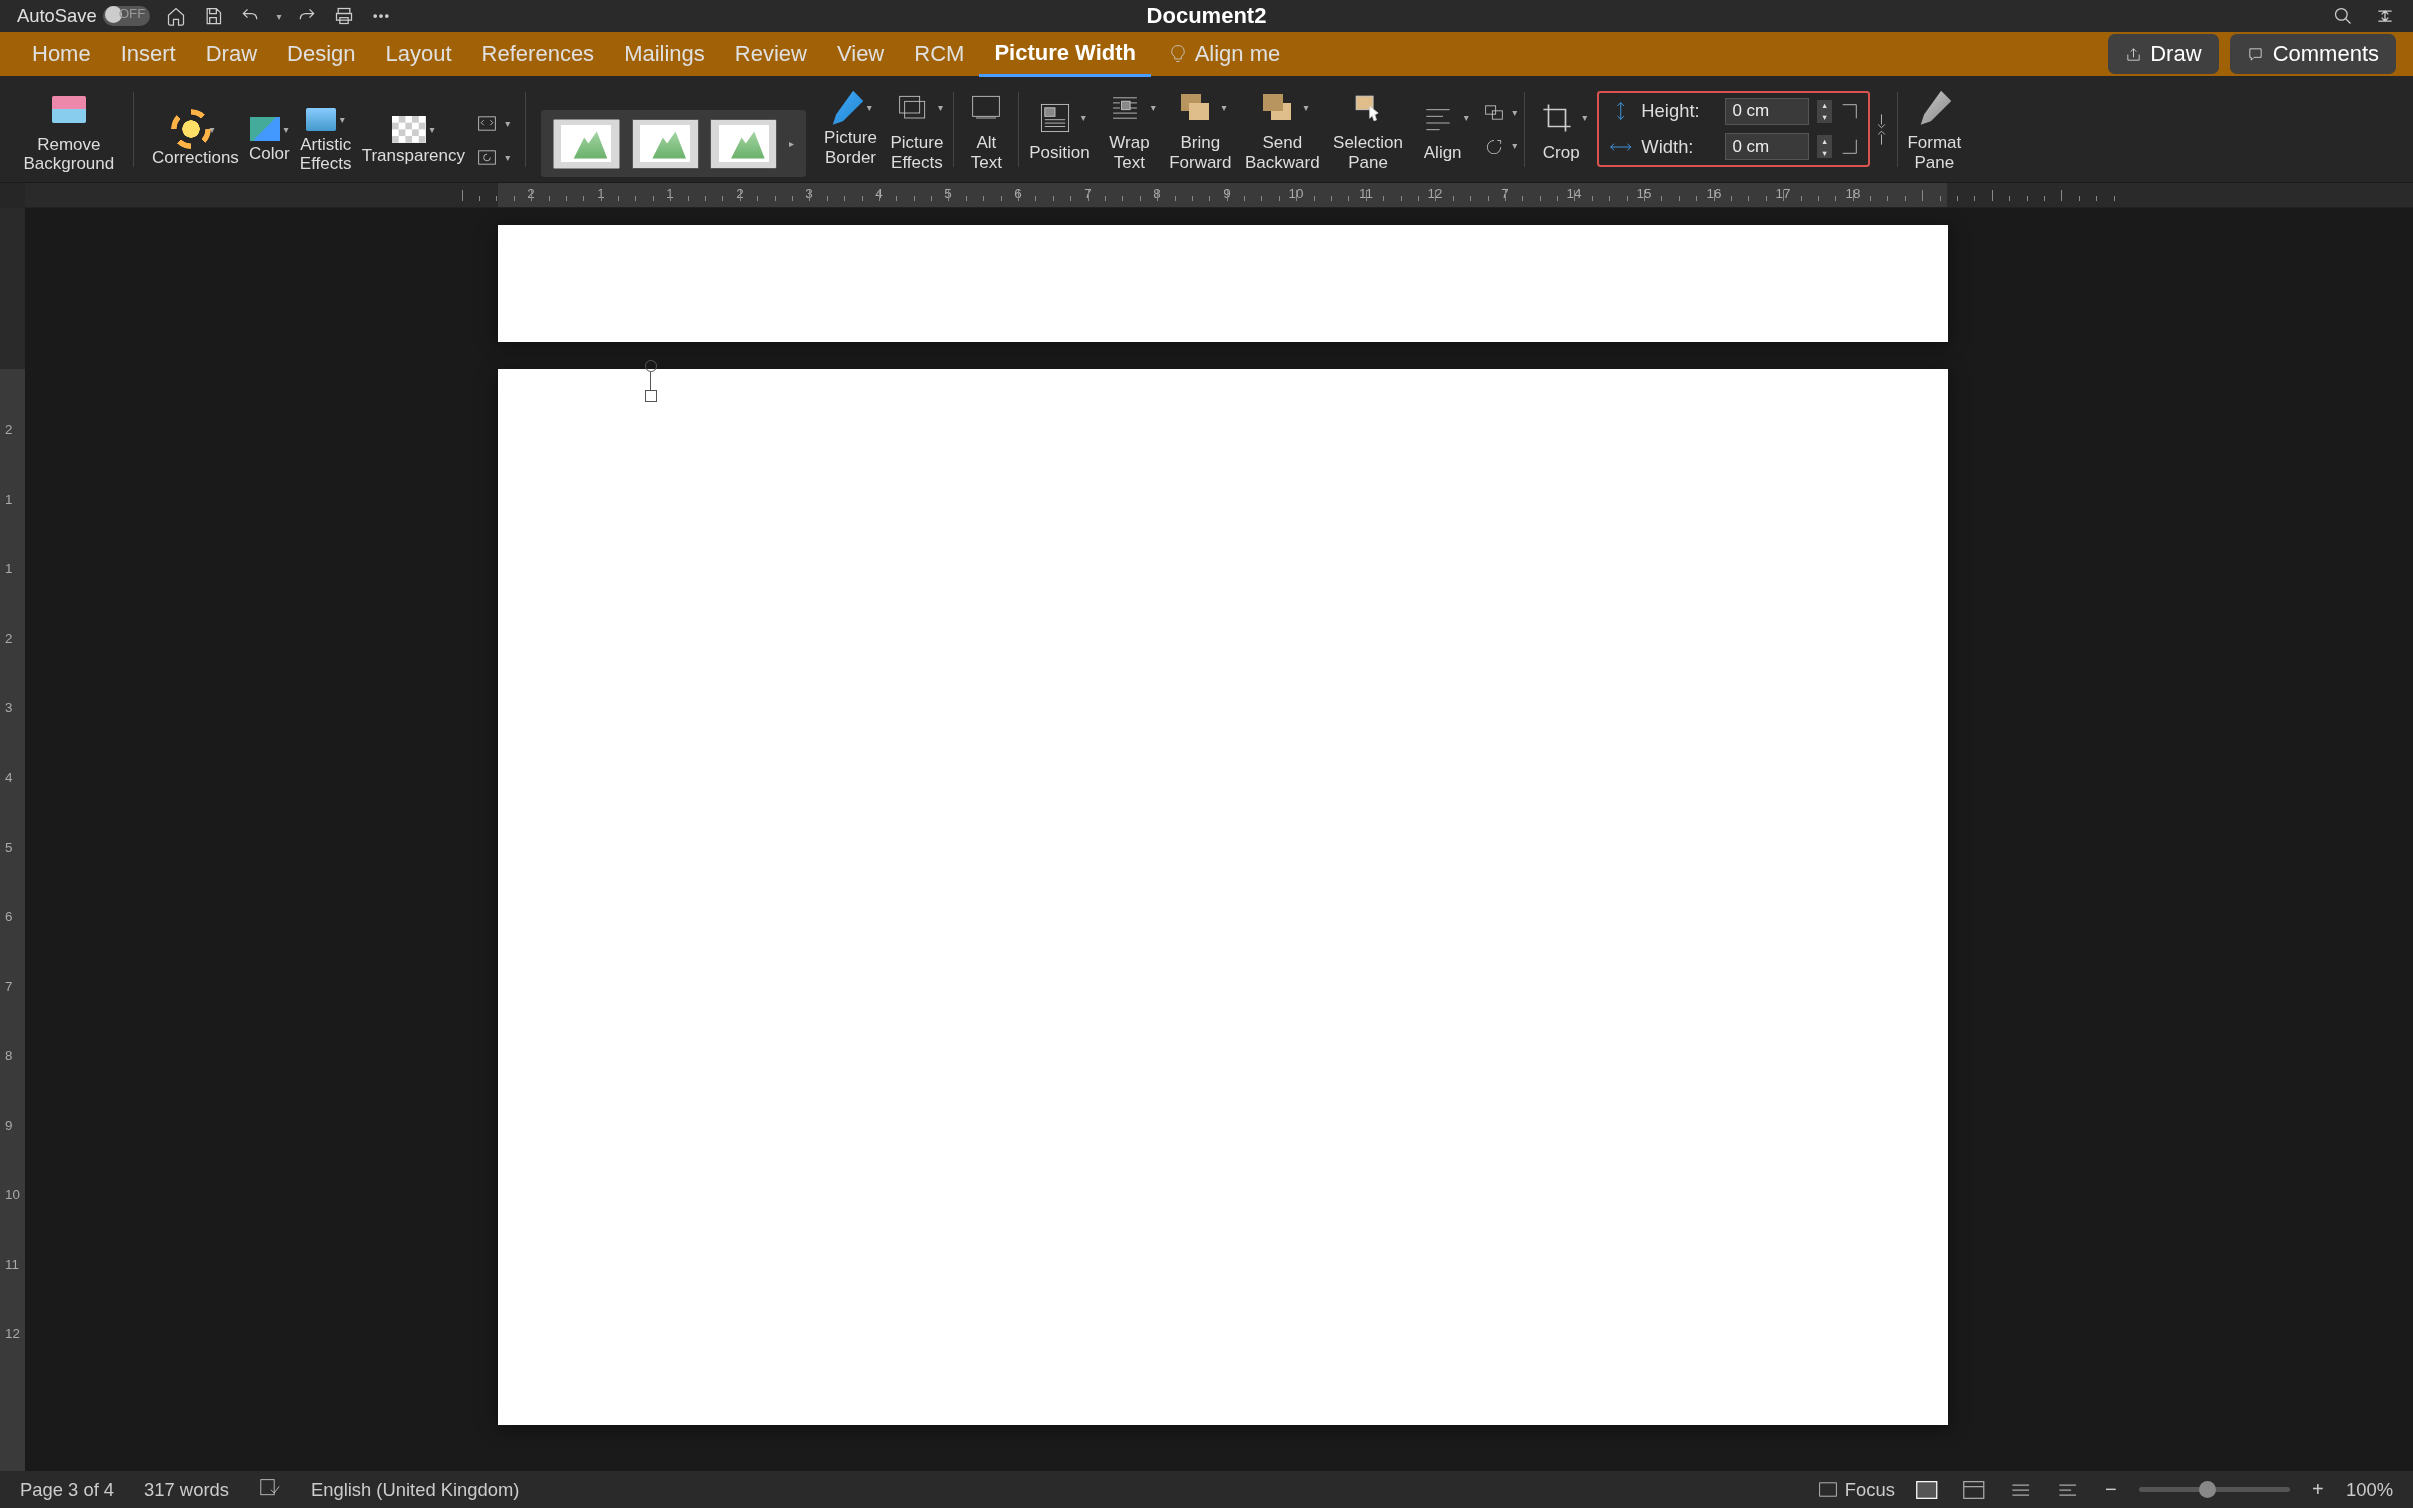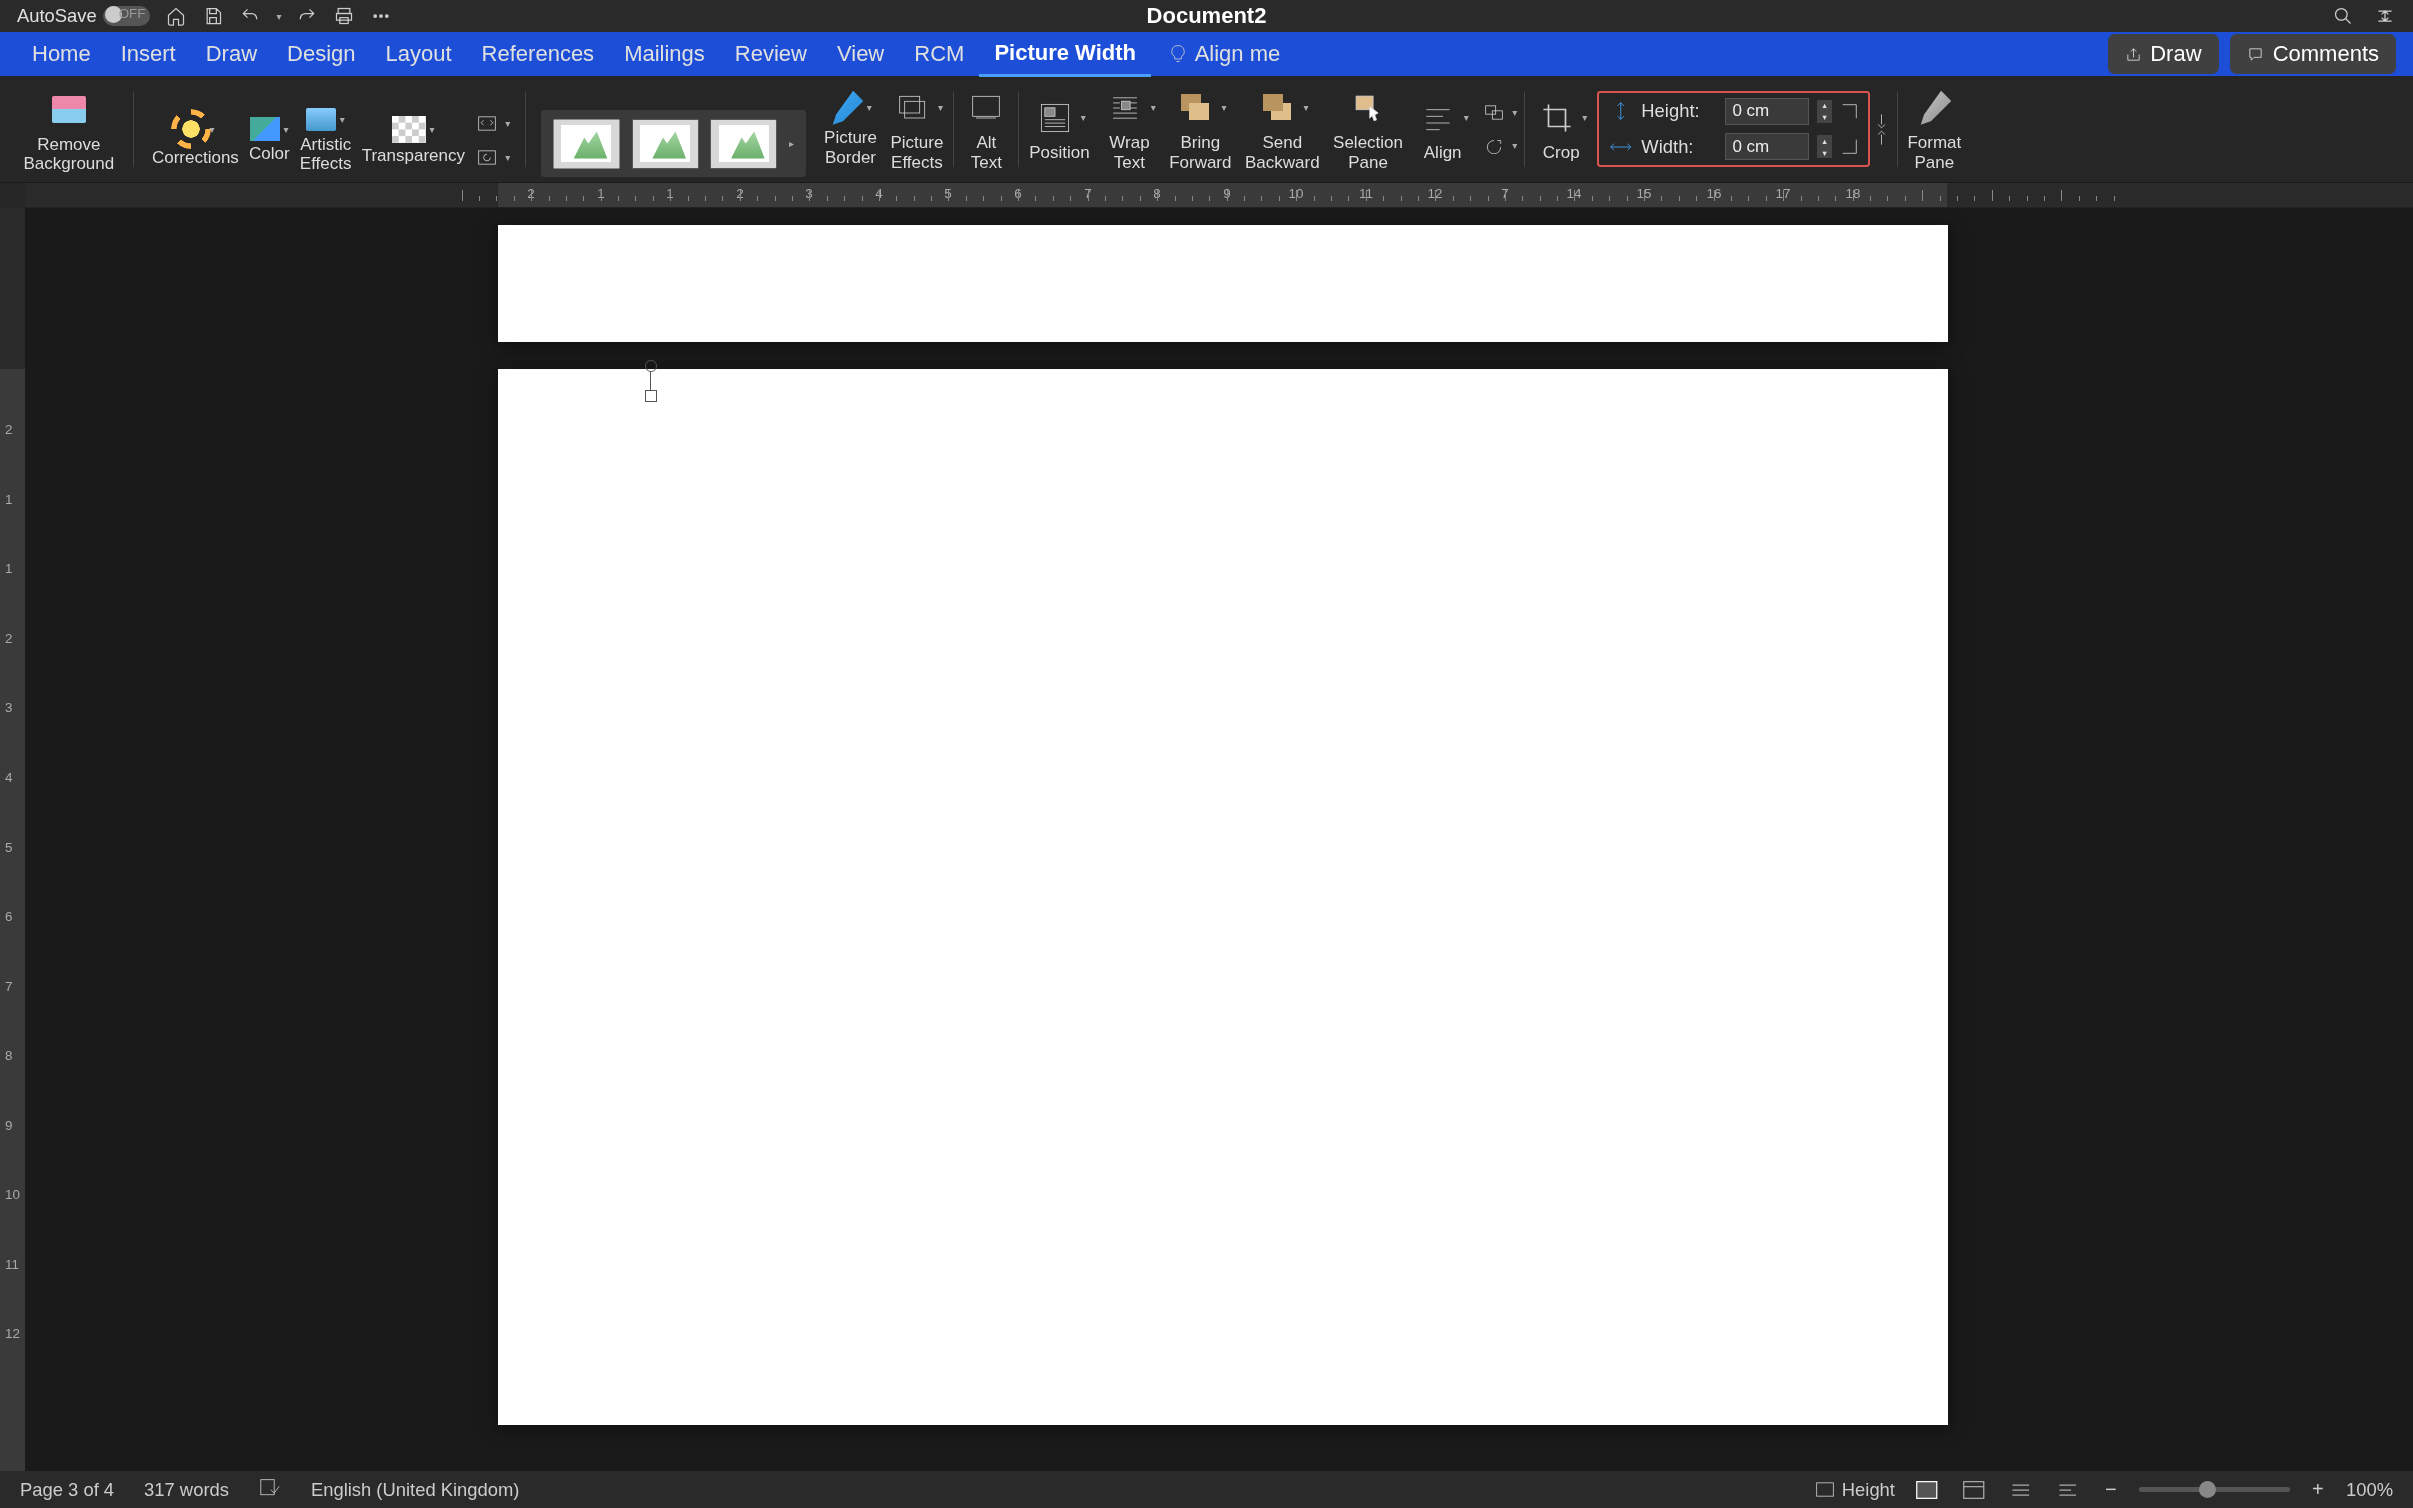--- a/index.html
+++ b/index.html
@@ -11,21 +11,21 @@
 .autosave-toggle { display: flex; align-items: center; gap: 6.7px; }
 .toggle-pill { width: 47px; height: 20px; background: #555; border-radius: 10px; position: relative; display: flex; }
 .toggle-knob { width: 17px; height: 17px; background: #ccc; border-radius: 50%; margin-left: 1.7px; }
 .toggle-label { font-size: 13.4px; color: #999; position: absolute; right: 5px; }
 .titlebar-icon { width: 22px; height: 22px; display: flex; align-items: center; justify-content: center; cursor: pointer; }
 .titlebar-icon svg { width: 20px; height: 20px; stroke: #ccc; fill: none; stroke-width: 1.5; }
 .doc-title { position: absolute; left: 50%; transform: translateX(-50%); font-size: 22px; font-weight: 600; color: #fff; }
 .titlebar-right { margin-left: auto; display: flex; align-items: center; gap: 20px; }
 
 
-.ribbon-tabs { height: 44px; background: #1d4ed8; display: flex; align-items: center; padding: 0 17px; font-size: 22px; justify-content: space-between; }
+.ribbon-tabs { height: 44px; background: #a16207; display: flex; align-items: center; padding: 0 17px; font-size: 22px; justify-content: space-between; }
 .tab { padding: 8.4px 15px; cursor: pointer; color: #e0e0e0; }
 .tab.active { border-bottom: 3.4px solid #4a9eff; font-weight: 600; color: #fff; }
 .tell-me { display: flex; align-items: center; gap: 6.7px; margin-left: 17px; color: #e0e0e0; }
 .tell-me svg { width: 20px; height: 20px; stroke: #ccc; fill: none; }
 .ribbon-tabs-right { margin-left: auto; display: flex; gap: 11.7px; }
 .pill-btn { background: #404040; border-radius: 6.7px; padding: 6.7px 17px; display: flex; align-items: center; gap: 8.4px; color: #fff; }
 
 
 .ribbon { height: 107px; background: #262626; border-bottom: 0.8px solid #1a1a1a; display: flex; align-items: center; padding: 0 11.7px; gap: 6.7px; }
 .ribbon-group { display: flex; flex-direction: column; align-items: center; justify-content: flex-end; height: 100%; padding: 5px 8.4px; }
@@ -623,21 +623,21 @@
   <span><svg width="22" height="18.4" stroke="#ccc" fill="none" viewBox="0 0 26 22">
         <rect x="2" y="2" width="16" height="18"></rect>
         <path d="M14 14l4 4 6-8"></path>
       </svg></span>
   <span>English (United Kingdom)</span>
   <div class="statusbar-right">
     <div style="display:flex;align-items:center;gap:6.7px">
       <svg width="20" height="17" stroke="#ccc" fill="none" viewBox="0 0 24 20">
           <rect x="2" y="2" width="20" height="16"></rect>
         </svg>
-      <span>Height</span>
+      <span>Focus</span>
     </div>
     <div class="view-btn active">
         <svg viewBox="0 0 28 24">
           <rect x="2" y="2" width="24" height="20"></rect>
         </svg>
       </div>
     <div class="view-btn">
         <svg viewBox="0 0 28 24">
           <rect x="2" y="2" width="24" height="20"></rect>
           <path d="M2 8h24"></path>

